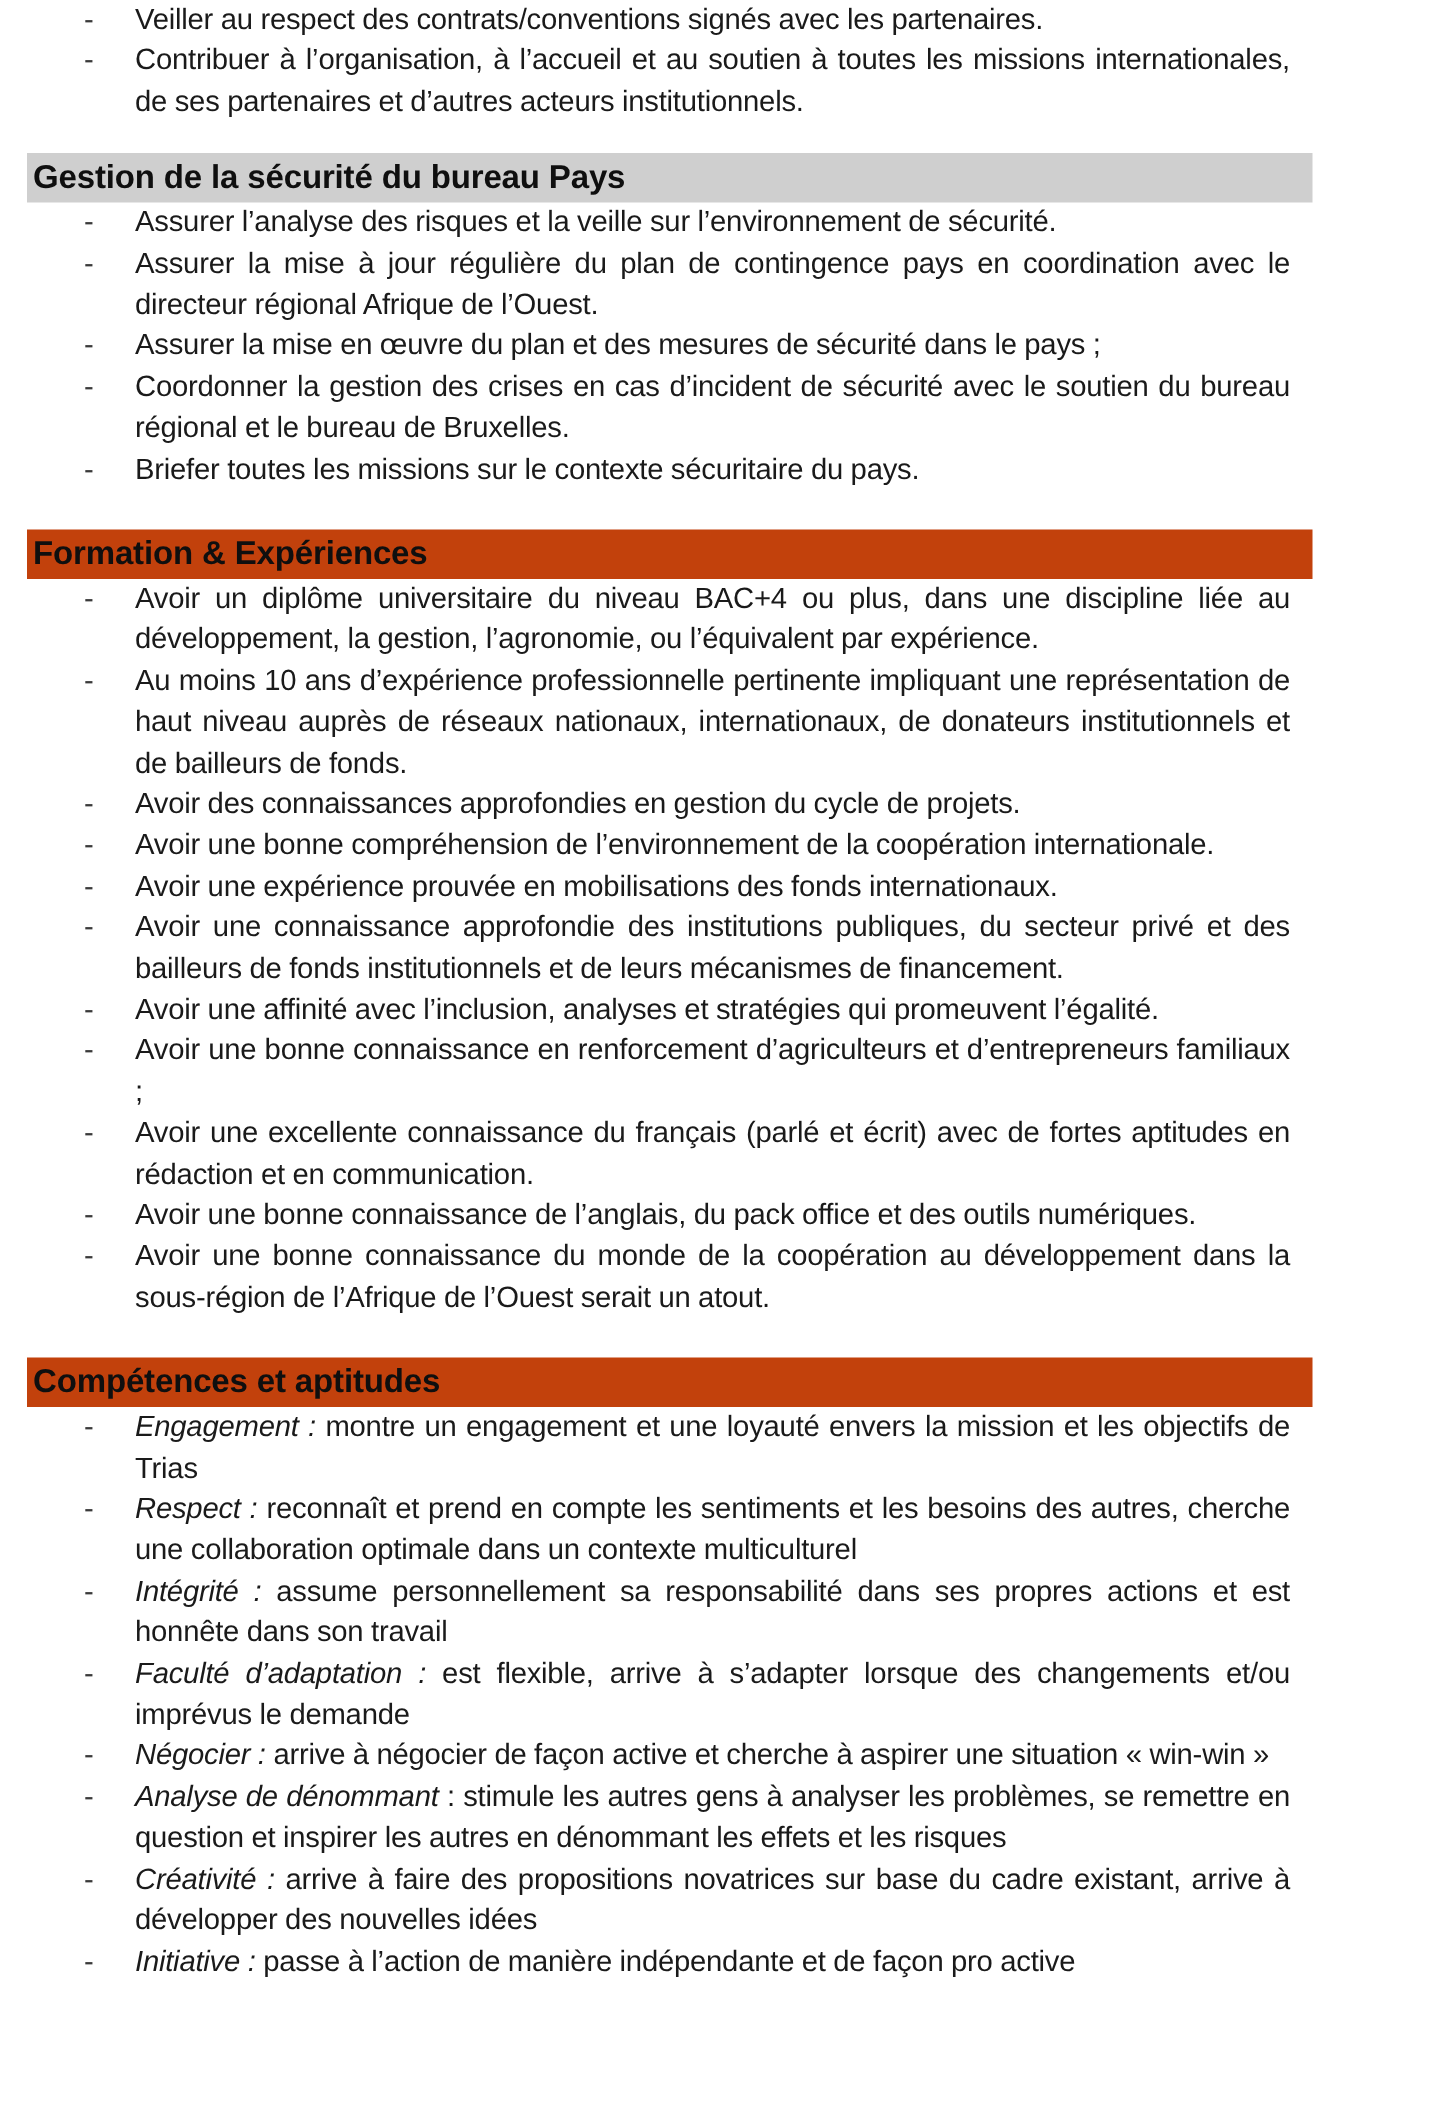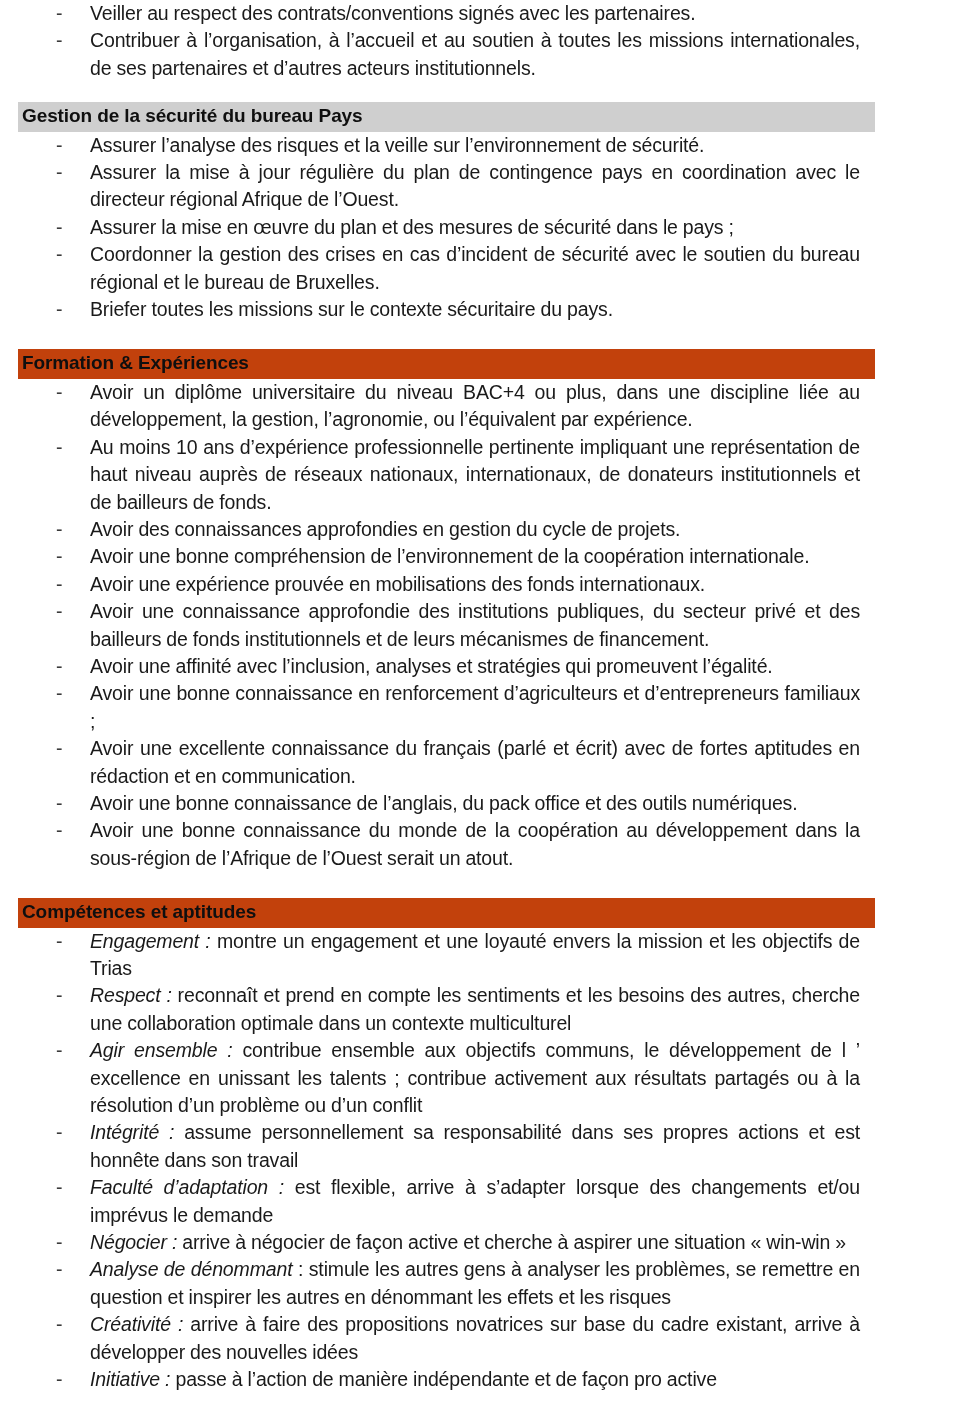--- a/index.html
+++ b/index.html
@@ -20,21 +20,21 @@
     width: 880px;
     height: 1410px;
     padding: 0;
     box-sizing: border-box;
   }
   
   .section-head {
     box-sizing: border-box;
     margin: 0 5px 0 18px;
     padding: 3px 0 4px 4px;
-    font-size: 19px;
+    font-size: 22px;
     font-weight: bold;
     letter-spacing: -0.1px;
     line-height: 1.18;
     color: #0f0f0f;
   }
   .section-head.grey  { background: #cfcfcf; }
   .section-head.blue  { background: #c2410c; }
 
   
   ul.bullets {
@@ -109,21 +109,20 @@
     <li class="nojust"><span class="t">Avoir une bonne connaissance de l’anglais, du pack office et des outils numériques.</span></li>
     <li><span class="t">Avoir une bonne connaissance du monde de la coopération au développement dans la sous-région de l’Afrique de l’Ouest serait un atout.</span></li>
   </ul>
 
   <div class="gap-lg"></div>
 
   <div class="section-head blue">Compétences et aptitudes</div>
   <ul class="bullets">
     <li><em class="term">Engagement :</em><span class="t"> montre un engagement et une loyauté envers la mission et les objectifs de Trias</span></li>
     <li><em class="term">Respect :</em><span class="t"> reconnaît et prend en compte les sentiments et les besoins des autres, cherche une collaboration optimale dans un contexte multiculturel</span></li>
-    <li><em class="term">Agir ensemble :</em><span class="t"> contribue ensemble aux objectifs communs, le développement de l ’ excellence en unissant les talents ; contribue activement aux résultats partagés ou à la résolution d’un problème ou d’un conflit</span></li>
     <li><em class="term">Intégrité :</em><span class="t"> assume personnellement sa responsabilité dans ses propres actions et est honnête dans son travail</span></li>
     <li><em class="term">Faculté d’adaptation :</em><span class="t"> est flexible, arrive à s’adapter lorsque des changements et/ou imprévus le demande</span></li>
     <li><em class="term">Négocier :</em><span class="t"> arrive à négocier de façon active et cherche à aspirer une situation « win-win »</span></li>
     <li><em class="term">Analyse de dénommant</em><span class="t"> : stimule les autres gens à analyser les problèmes, se remettre en question et inspirer les autres en dénommant les effets et les risques</span></li>
     <li><em class="term">Créativité :</em><span class="t"> arrive à faire des propositions novatrices sur base du cadre existant, arrive à développer des nouvelles idées</span></li>
     <li class="nojust"><em class="term">Initiative :</em><span class="t"> passe à l’action de manière indépendante et de façon pro active</span></li>
   </ul>
 
 </div>
 

